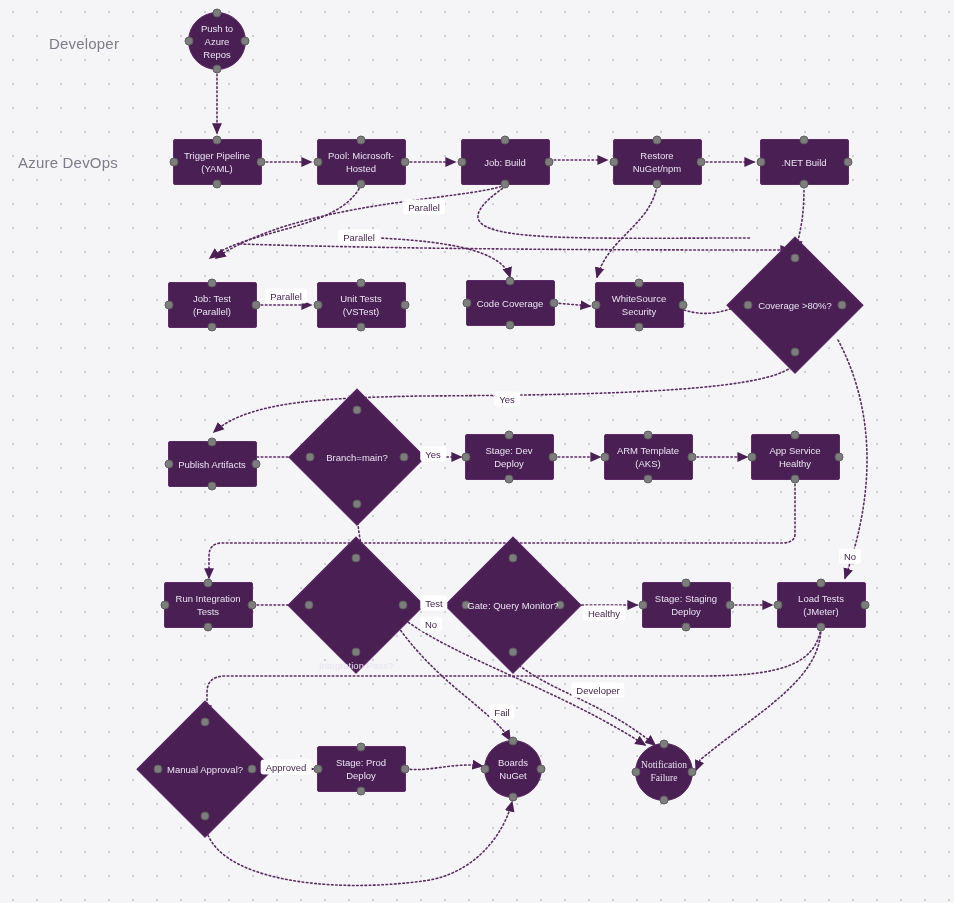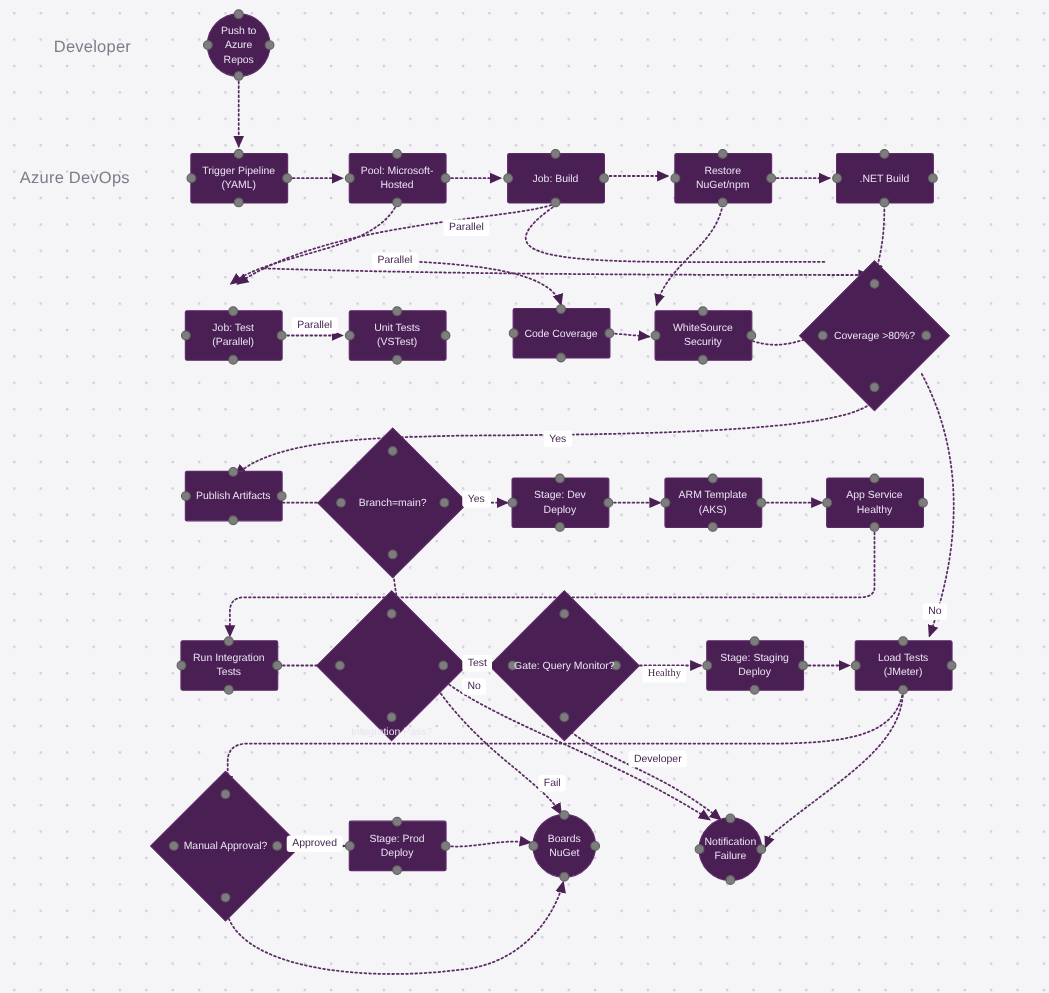--- a/index.html
+++ b/index.html
@@ -249,21 +249,21 @@
         <span class="port" style="left: 100%; top: 50%;"></span>
       </div>
       <div class="node diamond" style="left: 728px; top: 238px; width: 134px; height: 134px;">
         <div class="dmd"></div>
         <span class="lbl">Coverage &gt;80%?</span>
         <span class="port" style="left: 50%; top: 14.65%;"></span>
         <span class="port" style="left: 50%; top: 85.35%;"></span>
         <span class="port" style="left: 14.65%; top: 50%;"></span>
         <span class="port" style="left: 85.35%; top: 50%;"></span>
       </div>
-      <div class="node proc" style="left: 167.5px; top: 428px; width: 89px; height: 46px;">
+      <div class="node proc" style="left: 167.5px; top: 441px; width: 89px; height: 46px;">
         <span class="lbl">Publish Artifacts</span>
         <span class="port" style="left: 50%; top: 0%;"></span>
         <span class="port" style="left: 50%; top: 100%;"></span>
         <span class="port" style="left: 0%; top: 50%;"></span>
         <span class="port" style="left: 100%; top: 50%;"></span>
       </div>
       <div class="node diamond" style="left: 290px; top: 390px; width: 134px; height: 134px;">
         <div class="dmd"></div>
         <span class="lbl">Branch=main?</span>
         <span class="port" style="left: 50%; top: 14.65%;"></span>
@@ -344,37 +344,37 @@
         <span class="port" style="left: 0%; top: 50%;"></span>
         <span class="port" style="left: 100%; top: 50%;"></span>
       </div>
       <div class="node circle" style="left: 484px; top: 740px; width: 58px; height: 58px;">
         <span class="lbl">Boards NuGet</span>
         <span class="port" style="left: 50%; top: 0%;"></span>
         <span class="port" style="left: 50%; top: 100%;"></span>
         <span class="port" style="left: 0%; top: 50%;"></span>
         <span class="port" style="left: 100%; top: 50%;"></span>
       </div>
-      <div class="node circle" style="left: 635px; top: 743px; width: 58px; height: 58px;">
+      <div class="node circle" style="left: 635px; top: 743px; width: 58px; height: 58px; font-family: Liberation Serif, serif;">
         <span class="lbl">Notification Failure</span>
         <span class="port" style="left: 50%; top: 0%;"></span>
         <span class="port" style="left: 50%; top: 100%;"></span>
         <span class="port" style="left: 0%; top: 50%;"></span>
         <span class="port" style="left: 100%; top: 50%;"></span>
       </div>
     </div>
 
   <div id="edge-label-layer">
       <div class="edge-label" style="left: 424px; top: 207px;">Parallel</div>
       <div class="edge-label" style="left: 359px; top: 237px;">Parallel</div>
       <div class="edge-label" style="left: 286px; top: 296px;">Parallel</div>
       <div class="edge-label" style="left: 507px; top: 399px;">Yes</div>
       <div class="edge-label" style="left: 433px; top: 454px;">Yes</div>
       <div class="edge-label" style="left: 850px; top: 556px;">No</div>
       <div class="edge-label" style="left: 434px; top: 603px;">Test</div>
       <div class="edge-label" style="left: 431px; top: 624px;">No</div>
-      <div class="edge-label" style="left: 604px; top: 613px; font-family: Liberation Serif, serif;">Healthy</div>
+      <div class="edge-label" style="left: 604px; top: 613px;">Healthy</div>
       <div class="edge-label" style="left: 598px; top: 690px;">Developer</div>
       <div class="edge-label" style="left: 502px; top: 712px;">Fail</div>
       <div class="edge-label" style="left: 286px; top: 767px;">Approved</div>
     </div>
 
 </div>
 
 </body></html>

